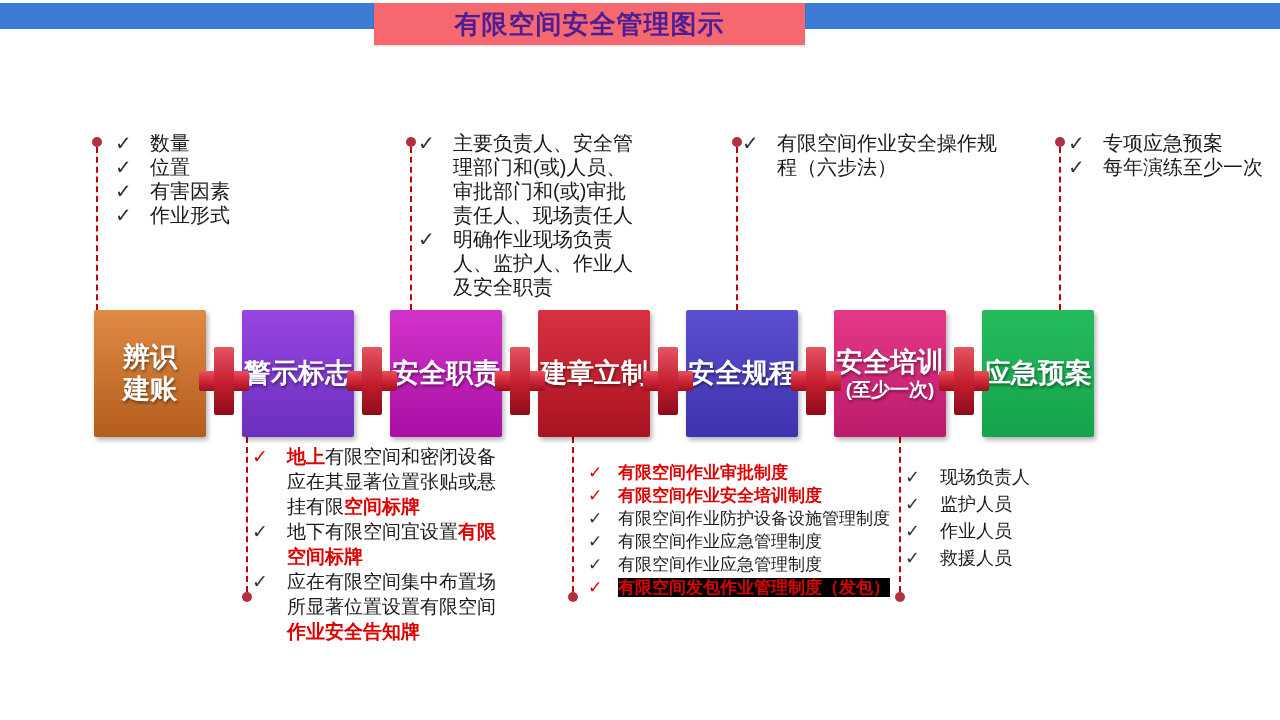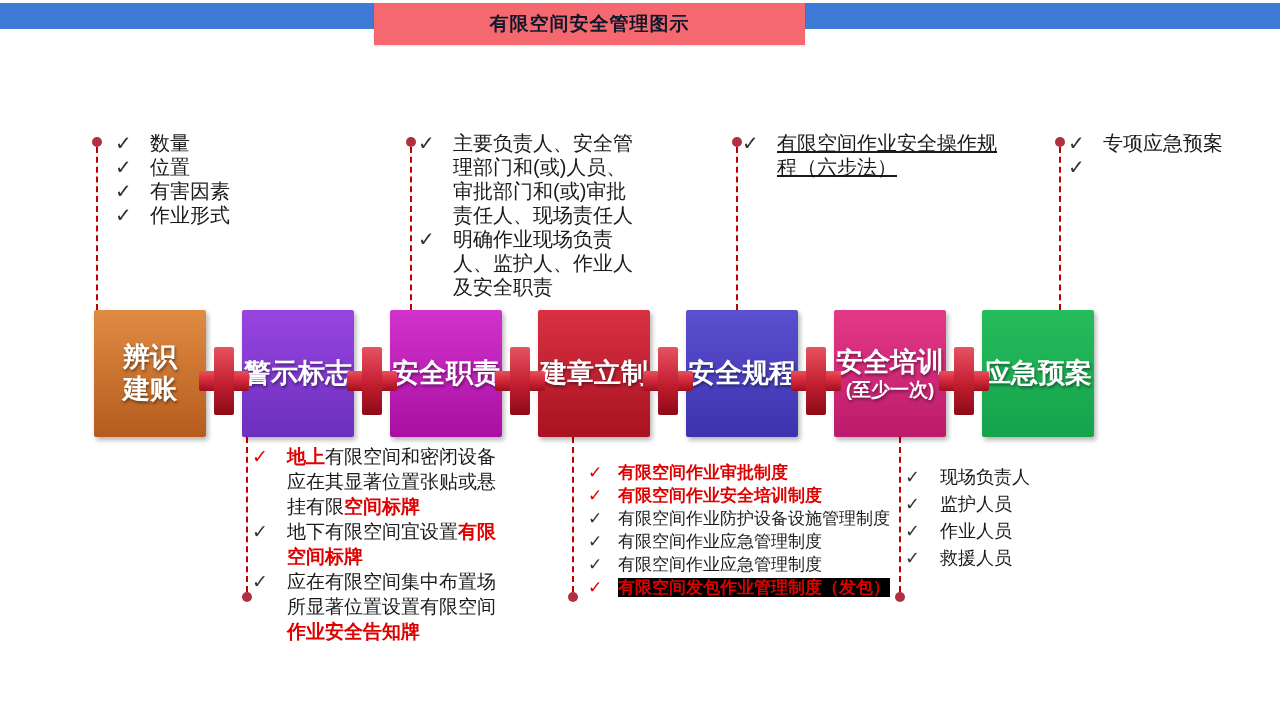--- a/index.html
+++ b/index.html
@@ -5,21 +5,21 @@
   html,body{margin:0;padding:0;}
   body{width:1280px;height:720px;background:#ffffff;overflow:hidden;
        font-family:"Liberation Sans",sans-serif;}
   .slide{position:relative;width:1280px;height:720px;background:#fff;}
 
   
   .top-bar{position:absolute;left:0;top:3px;width:1280px;height:26px;background:#3D7BD7;}
   .title-banner{position:absolute;left:374px;top:3px;width:431px;height:42px;
        background:#F5686F;display:flex;align-items:center;justify-content:center;
        box-shadow:0 1px 2px rgba(0,0,0,.15);}
-  .title-banner span{color:#0f172a;font-size:19px;font-weight:bold;letter-spacing:1px;}
+  .title-banner span{color:#4c1d95;font-size:26px;font-weight:bold;letter-spacing:1px;}
 
   
   .conn{position:absolute;width:10px;}
   .conn .dot{position:absolute;left:0;width:10px;height:10px;border-radius:50%;background:#B13040;}
   .conn .line{position:absolute;left:4px;width:0;border-left:2px dashed #C00000;}
   .conn-top{top:137px;}
   .conn-top .dot{top:0;}
   .conn-top .line{top:10px;height:163px;}
   #tc1{left:92px;} #tc2{left:406px;} #tc3{left:732px;} #tc4{left:1055px;}
   .conn-bot{top:437px;}
@@ -50,21 +50,21 @@
   .check.red{color:#DF0000;}
   .anno-text{display:block;}
   .seg.red{color:#DF0000;}
   .seg.bold{font-weight:bold;}
   .seg.hl{background:#000000;}
 
   #top1{left:115px;top:131px;font-size:20px;line-height:24px;}
   #top2{left:418px;top:131px;font-size:20px;line-height:24px;}
   #top2 .anno-text{width:192px;}
   #top3{left:742px;top:131px;font-size:20px;line-height:24px;}
-  #top3 .anno-text{width:230px;text-decoration:underline;}
+  #top3 .anno-text{width:230px;}
   #top4{left:1068px;top:131px;font-size:20px;line-height:24px;}
   #bot1{left:252px;top:444px;font-size:19px;line-height:25px;}
   #bot1 .anno-text{width:214px;}
   #bot2{left:588px;top:461px;font-size:17px;line-height:23px;}
   #bot2 .check{margin-right:10px;}
   #bot3{left:905px;top:464px;font-size:18px;line-height:27px;}
 </style>
 </head>
 <body>
 
@@ -171,20 +171,21 @@
         <span class="anno-text"><span class="seg">有限空间作业安全操作规程（六步法）</span></span>
       </div>
     </div>
   <div class="anno" id="top4">
       <div class="anno-item">
         <span class="check">✓</span>
         <span class="anno-text"><span class="seg">专项应急预案</span></span>
       </div>
       <div class="anno-item">
         <span class="check">✓</span>
+        <span class="anno-text"><span class="seg">每年演练至少一次</span></span>
       </div>
     </div>
   <div class="anno" id="bot1">
       <div class="anno-item">
         <span class="check red">✓</span>
         <span class="anno-text"><span class="seg red bold">地上</span><span class="seg">有限空间和密闭设备应在其显著位置张贴或悬挂有限</span><span class="seg red bold">空间标牌</span></span>
       </div>
       <div class="anno-item">
         <span class="check">✓</span>
         <span class="anno-text"><span class="seg">地下有限空间宜设置</span><span class="seg red bold">有限空间标牌</span></span>

